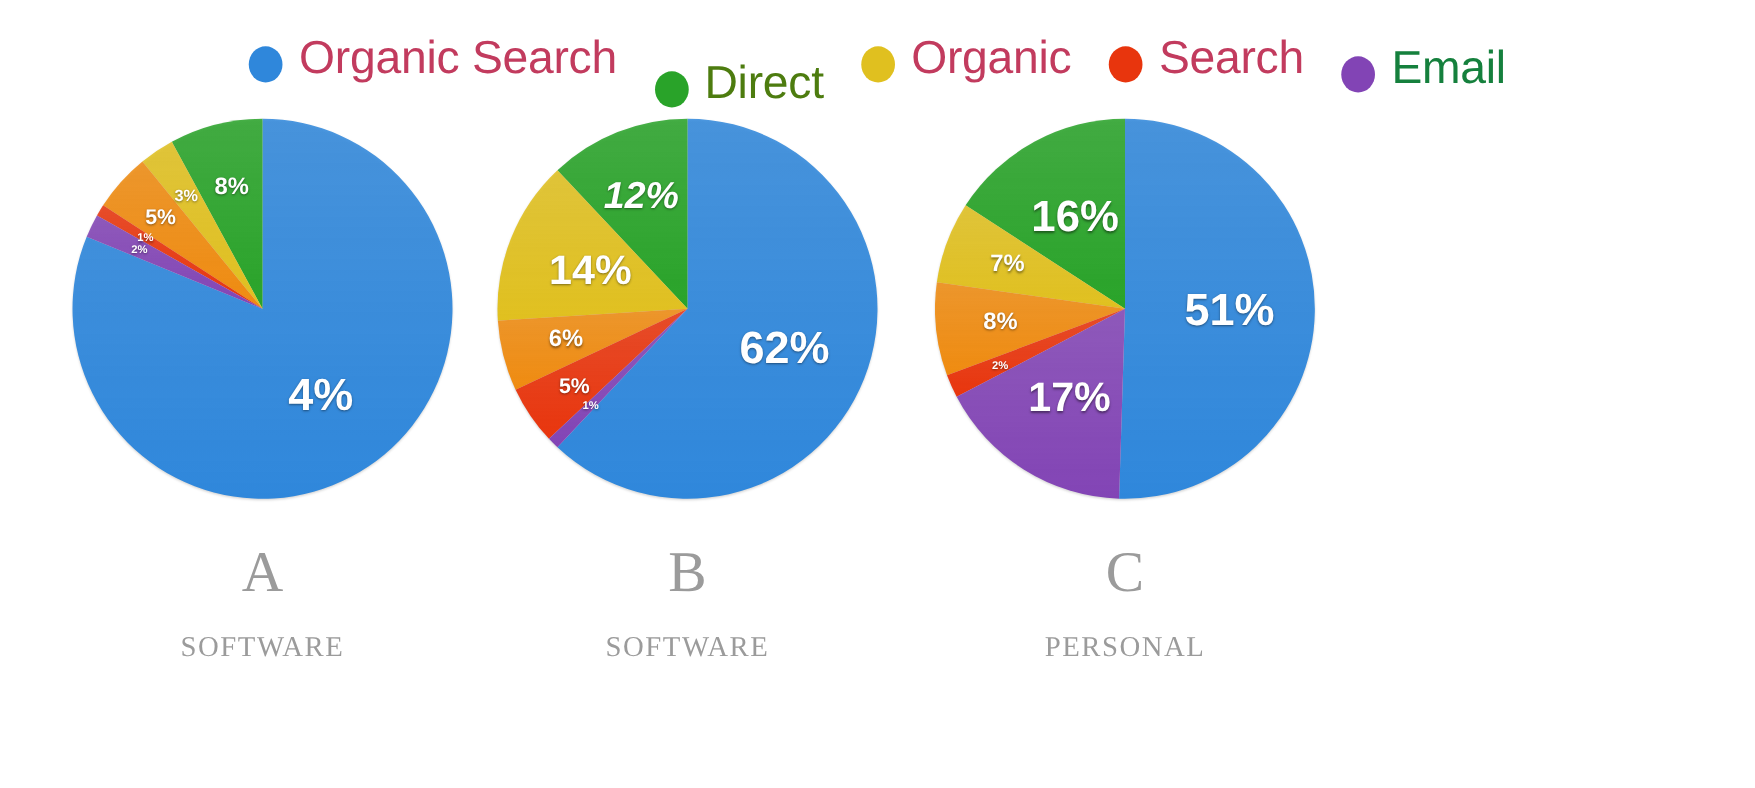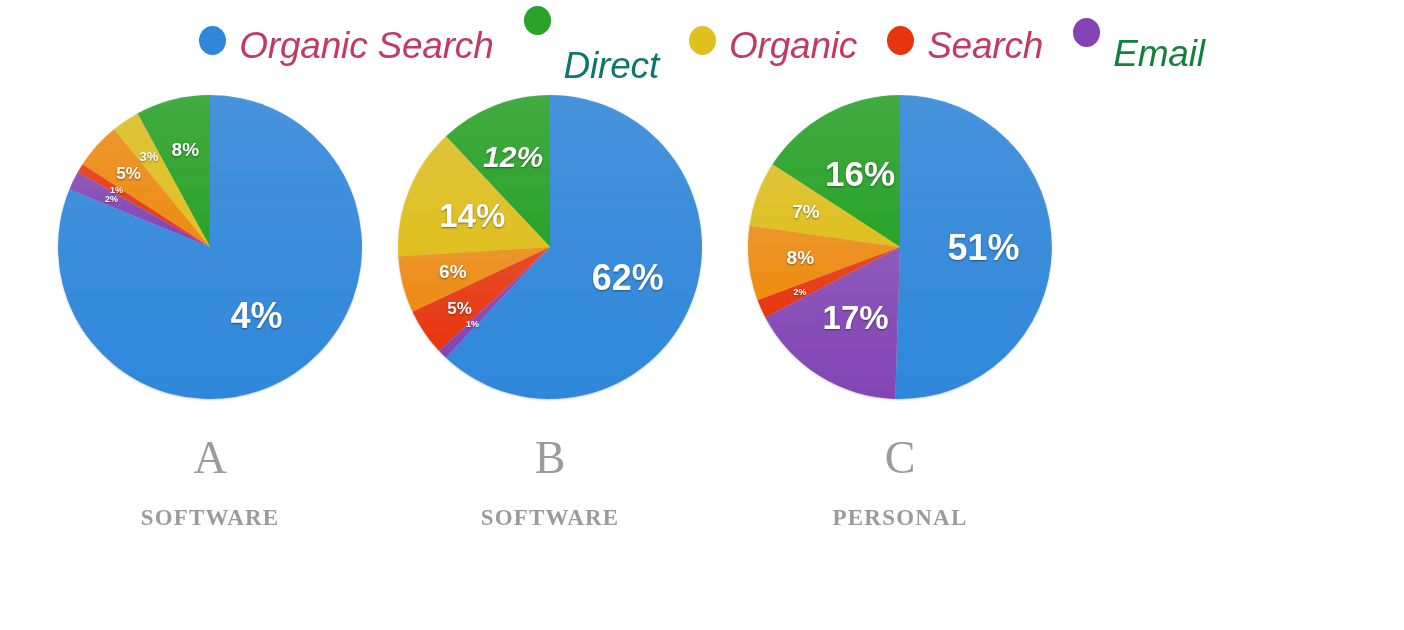--- a/index.html
+++ b/index.html
@@ -22,24 +22,23 @@
     left: 0;
     width: 1404px;
     height: 92px;
     display: flex;
     align-items: center;
     justify-content: center;
     gap: 30px;
   }
   .legend-item {
     display: flex;
-    align-items: flex-start;
+    align-items: flex-end;
     gap: 13px;
     white-space: nowrap;
-    font-style: italic;
   }
   .legend-dot {
     width: 27px;
     height: 29px;
     border-radius: 50%;
     display: block;
     flex: none;
   }
   .legend-label {
     font-family: "Liberation Sans", sans-serif;
@@ -100,34 +99,34 @@
     margin-top: 30px;
     font-weight: normal;
   }
   .chart-caption {
     font-family: "Liberation Serif", serif;
     font-size: 23px;
     line-height: 28px;
     color: #9b9b9b;
     letter-spacing: 1.2px;
     margin-top: 20px;
-    font-weight: bold;
+    font-weight: normal;
   }
 </style>
 </head>
 <body>
 
 <div id="legend">
   <div class="legend-item">
     <span class="legend-dot" style="background: rgb(47, 135, 219);"></span>
     <span class="legend-label" style="color: rgb(194, 59, 94);">Organic Search</span>
   </div>
   <div class="legend-item">
     <span class="legend-dot" style="background: rgb(41, 163, 41);"></span>
-    <span class="legend-label" style="color: #0f766e; margin-top: 40px;">Direct</span>
+    <span class="legend-label" style="color: #4d7c0f; margin-top: 40px;">Direct</span>
   </div>
   <div class="legend-item">
     <span class="legend-dot" style="background: rgb(224, 192, 31);"></span>
     <span class="legend-label" style="color: rgb(194, 59, 94);">Organic</span>
   </div>
   <div class="legend-item">
     <span class="legend-dot" style="background: rgb(232, 53, 13);"></span>
     <span class="legend-label" style="color: rgb(194, 59, 94);">Search</span>
   </div>
   <div class="legend-item">

